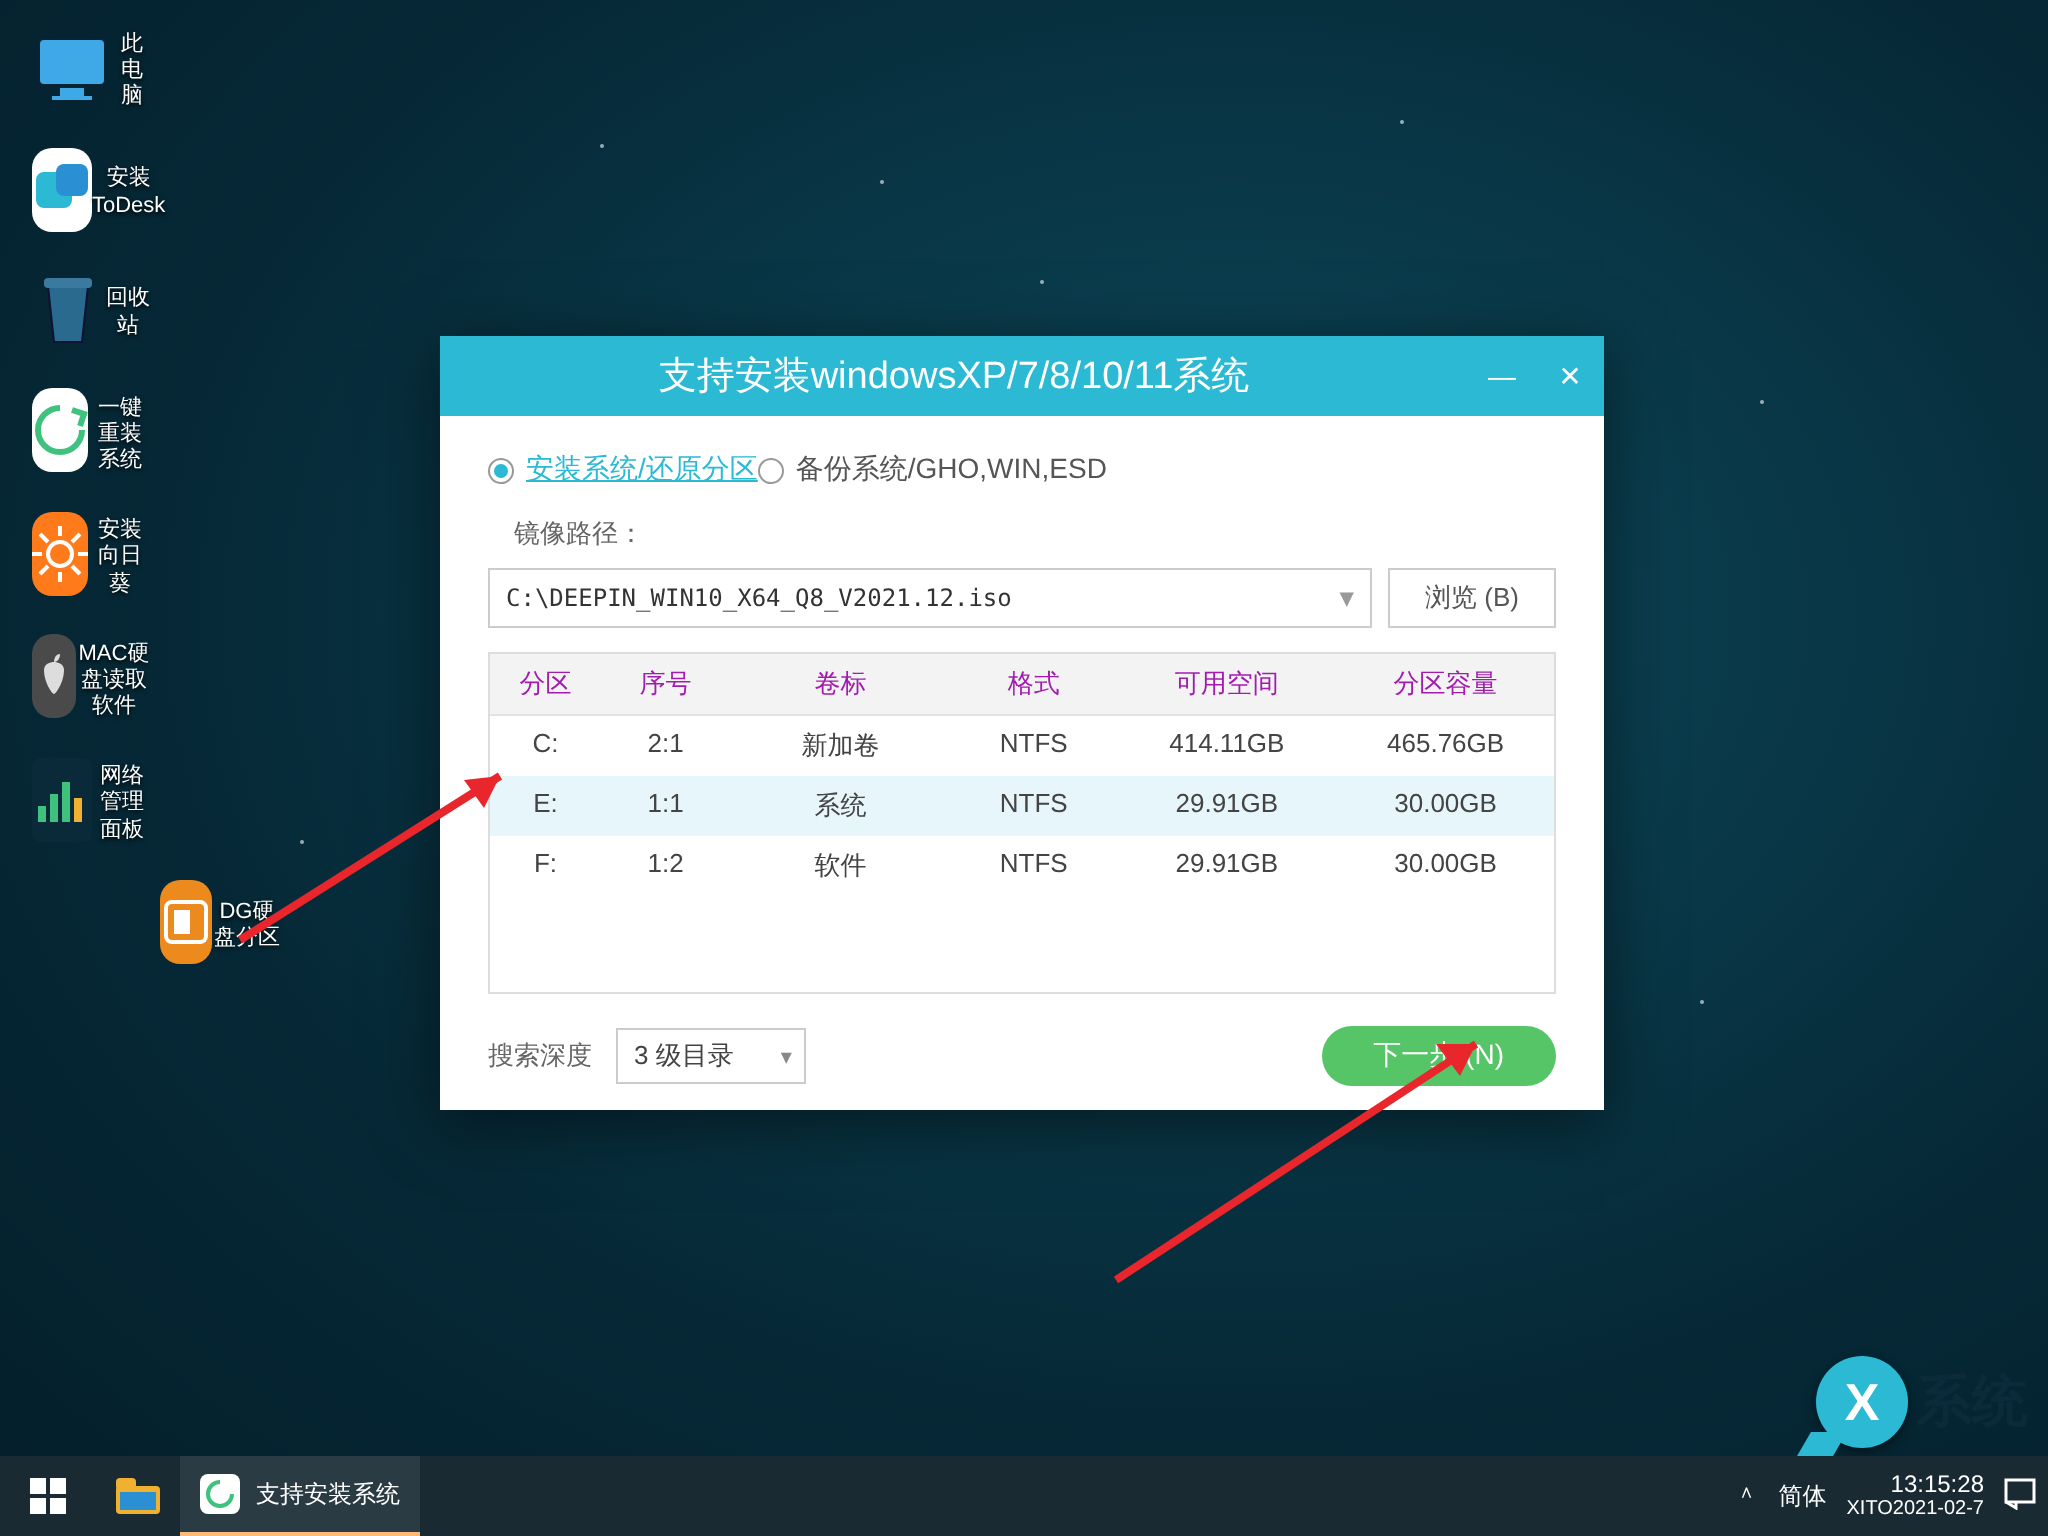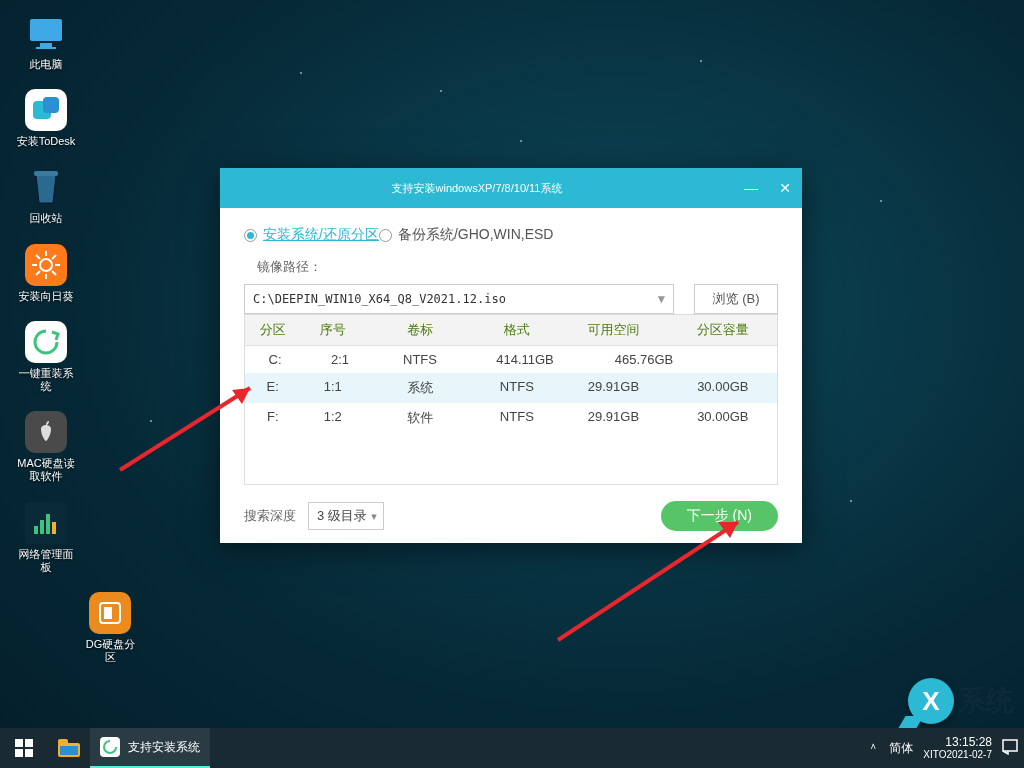--- a/index.html
+++ b/index.html
@@ -7,73 +7,73 @@
   width: 1024px; height: 768px; overflow: hidden;
   font-family: "Microsoft YaHei", "Segoe UI", sans-serif;
   background: radial-gradient(ellipse at 60% 40%, #0d4a5c 0%, #062937 60%, #041e2a 100%);
   position: relative;
 }
 
 .star { position: absolute; width: 2px; height: 2px; background: #fff; border-radius: 50%; opacity: .6; }
 
 
 .desktop-icons { position: absolute; top: 8px; left: 12px; width: 140px; }
-.dicon { width: 60px; display: inline-flex; flex-direction: column; align-items: center; margin: 4px 4px 14px 4px; cursor: pointer; vertical-align: top; }
+.dicon { width: 60px; display: inline-flex; flex-direction: row; align-items: center; margin: 4px 4px 14px 4px; cursor: pointer; vertical-align: top; }
 .dicon .box { width: 42px; height: 42px; border-radius: 8px; display: flex; align-items: center; justify-content: center; }
 .dicon .lbl { color: #fff; font-size: 11px; text-align: center; margin-top: 4px; text-shadow: 0 1px 2px #000; line-height: 1.2; }
 
 
 .installer {
   position: absolute; left: 220px; top: 168px; width: 582px;
   background: #fff; box-shadow: 0 6px 30px rgba(0,0,0,.5);
 }
 .titlebar {
   height: 40px; background: #2bb9d4; color: #fff;
   display: flex; align-items: center; position: relative;
 }
-.titlebar .title { flex: 1; text-align: center; font-size: 11px; }
+.titlebar .title { flex: 1; text-align: center; font-size: 19px; }
 .titlebar .winbtn { width: 34px; height: 100%; display: flex; align-items: center; justify-content: center; cursor: pointer; font-size: 14px; }
 .pane { padding: 18px 24px 12px 24px; }
 .radio-row { display: flex; font-size: 14px; margin-bottom: 14px; }
 .radio { display: flex; align-items: center; gap: 6px; cursor: pointer; }
 .radio .dot { width: 13px; height: 13px; border: 1px solid #999; border-radius: 50%; display: flex; align-items: center; justify-content: center; }
 .radio.active .dot::after { content:""; width:7px; height:7px; background:#2bb9d4; border-radius:50%; }
 .radio.active .rtext { color:#2bb9d4; text-decoration: underline; }
 .radio .rtext { color:#555; }
 .label { font-size: 13px; color:#666; margin-bottom: 8px; margin-left: 13px; }
-.path-row { display:flex; gap:20px; }
+.path-row { display:flex; gap:8px; margin-bottom: 12px; }
 .path-input { flex:1; height:30px; border:1px solid #ccc; display:flex; align-items:center; padding:0 8px; font-family: monospace; font-size:12px; color:#333; position:relative; }
 .path-input .chev { margin-left:auto; color:#999; }
 .browse-btn { width:84px; height:30px; border:1px solid #ccc; background:#fff; font-size:13px; color:#555; cursor:pointer; }
 
 .grid { border:1px solid #ddd; font-size:13px; }
-.grid-head { display:flex; background:#f3f3f3; color:#4d7c0f; border-bottom:1px solid #e3e3e3; }
+.grid-head { display:flex; background:#f3f3f3; color:#a21caf; border-bottom:1px solid #e3e3e3; }
 .grid-head > div, .grid-row > div { padding:6px 4px; text-align:center; }
 .c-part{width:60px;} .c-seq{width:70px;} .c-vol{width:120px;} .c-fmt{width:90px;} .c-free{width:120px;} .c-cap{width:118px;}
 .grid-body { height: 138px; overflow:auto; }
 .grid-row { display:flex; color:#444; cursor:pointer; }
 .grid-row.selected { background:#e7f6fa; }
 
 .search-row { display:flex; align-items:center; gap:12px; margin-top:16px; }
 .search-row .slabel { font-size:13px; color:#666; }
-.select { height:28px; border:1px solid #ccc; padding:0 16px 0 8px; font-size:13px; color:#444; position:relative; cursor:pointer; background:#fff; display:flex; align-items:center; }
+.select { height:28px; border:1px solid #ccc; padding:0 35px 0 8px; font-size:13px; color:#444; position:relative; cursor:pointer; background:#fff; display:flex; align-items:center; }
 .select::after { content:"▾"; position:absolute; right:6px; color:#888; font-size:11px; }
 .next-btn { margin-left:auto; height:30px; padding:0 26px; border:none; background:#55c568; color:#fff; font-size:14px; border-radius:15px; cursor:pointer; }
 .footer-text { text-align:center; font-size:11px; color:#aaa; padding:16px 0 14px; }
 
 
 .arrow { position:absolute; pointer-events:none; }
 .arrow-line { stroke:#e8262c; stroke-width:4; fill:none; }
 .arrow-head { fill:#e8262c; }
 
 
 .taskbar { position:absolute; left:0; bottom:0; width:100%; height:40px; background:#1a2a33; display:flex; align-items:center; color:#fff; font-size:12px; }
 .taskbar .start { width:48px; height:100%; display:flex; align-items:center; justify-content:center; cursor:pointer; }
 .taskbar .tbtn { height:100%; padding:0 10px; display:flex; align-items:center; gap:8px; cursor:pointer; }
-.taskbar .active-task { background:#2a3b44; border-bottom:2px solid #5eead4; }
+.taskbar .active-task { background:#2a3b44; border-bottom:2px solid #fdba74; }
 .tray { margin-left:auto; display:flex; align-items:center; gap:10px; padding-right:6px; }
 
 
 .watermark { position:absolute; right:10px; bottom:44px; display:flex; align-items:center; gap:4px; color:#0d2a3a; font-weight:700; font-size:28px; }
 .watermark .wicon { width:46px; height:46px; background:#2bb9d4; border-radius:50%; display:flex; align-items:center; justify-content:center; color:#fff; font-size:26px; font-weight:bold; box-shadow:0 2px 6px rgba(0,0,0,.4); position:relative; }
 .watermark .wicon::after { content:""; position:absolute; left:-6px; bottom:-4px; width:18px; height:12px; background:#2bb9d4; transform: skew(-30deg); }
 </style>
 </head>
 <body>
 
@@ -106,48 +106,48 @@
     <div class="lbl">安装ToDesk</div>
   </div>
   <div class="dicon">
     <div class="box">
       <svg width="36" height="40">
           <path d="M8 8h20l-3 28H11z" fill="#2a6a8f" stroke="#113" stroke-width="1"></path>
           <rect x="6" y="4" width="24" height="5" rx="2" fill="#3a7a9f"></rect>
         </svg>
     </div>
     <div class="lbl">回收站</div>
+  </div>
+  <div class="dicon">
+    <div class="box" style="background:#fff;border-radius:10px">
+      <svg width="28" height="28">
+          <path d="M14 3a11 11 0 1 0 11 11" fill="none" stroke="#3fc27e" stroke-width="3"></path>
+          <path d="M20 4l6 2-2 6" fill="none" stroke="#3fc27e" stroke-width="3"></path>
+        </svg>
+    </div>
+    <div class="lbl">一键重装系统</div>
   </div>
   <div class="dicon">
     <div class="box" style="background:#ff7a1a;border-radius:10px">
       <svg width="28" height="28">
           <circle cx="14" cy="14" r="6" fill="none" stroke="#fff" stroke-width="2"></circle>
           <g stroke="#fff" stroke-width="2">
             <line x1="14" y1="0" x2="14" y2="5"></line>
             <line x1="14" y1="23" x2="14" y2="28"></line>
             <line x1="0" y1="14" x2="5" y2="14"></line>
             <line x1="23" y1="14" x2="28" y2="14"></line>
             <line x1="4" y1="4" x2="8" y2="8"></line>
             <line x1="20" y1="20" x2="24" y2="24"></line>
             <line x1="24" y1="4" x2="20" y2="8"></line>
             <line x1="4" y1="24" x2="8" y2="20"></line>
           </g>
         </svg>
     </div>
     <div class="lbl">安装向日葵</div>
   </div>
-  <div class="dicon">
-    <div class="box" style="background:#fff;border-radius:10px">
-      <svg width="28" height="28">
-          <path d="M14 3a11 11 0 1 0 11 11" fill="none" stroke="#3fc27e" stroke-width="3"></path>
-          <path d="M20 4l6 2-2 6" fill="none" stroke="#3fc27e" stroke-width="3"></path>
-        </svg>
-    </div>
-    <div class="lbl">一键重装系统</div>
-  </div>
   <div style="width:60px;display:inline-block"></div>
   <div class="dicon">
     <div class="box" style="background:#4a4a4a;border-radius:10px">
       <svg width="22" height="26">
           <path d="M11 6c2 0 3-2 3-4-2 0-3 2-3 4zm-5 4c0-3 3-4 5-4s5 1 5 4c0 6-4 12-5 12s-5-6-5-12z" fill="#ddd"></path>
         </svg>
     </div>
     <div class="lbl">MAC硬盘读取软件</div>
   </div>
   <div style="width:60px;display:inline-block"></div>
@@ -207,20 +207,21 @@
         <div class="c-seq">序号</div>
         <div class="c-vol">卷标</div>
         <div class="c-fmt">格式</div>
         <div class="c-free">可用空间</div>
         <div class="c-cap">分区容量</div>
       </div>
       <div class="grid-body" id="grid-body">
           <div class="grid-row">
             <div class="c-part">C:</div>
             <div class="c-seq">2:1</div>
+            <div class="c-vol">新加卷</div>
             <div class="c-fmt">NTFS</div>
             <div class="c-free">414.11GB</div>
             <div class="c-cap">465.76GB</div>
           </div>
           <div class="grid-row selected">
             <div class="c-part">E:</div>
             <div class="c-seq">1:1</div>
             <div class="c-vol">系统</div>
             <div class="c-fmt">NTFS</div>
             <div class="c-free">29.91GB</div>

